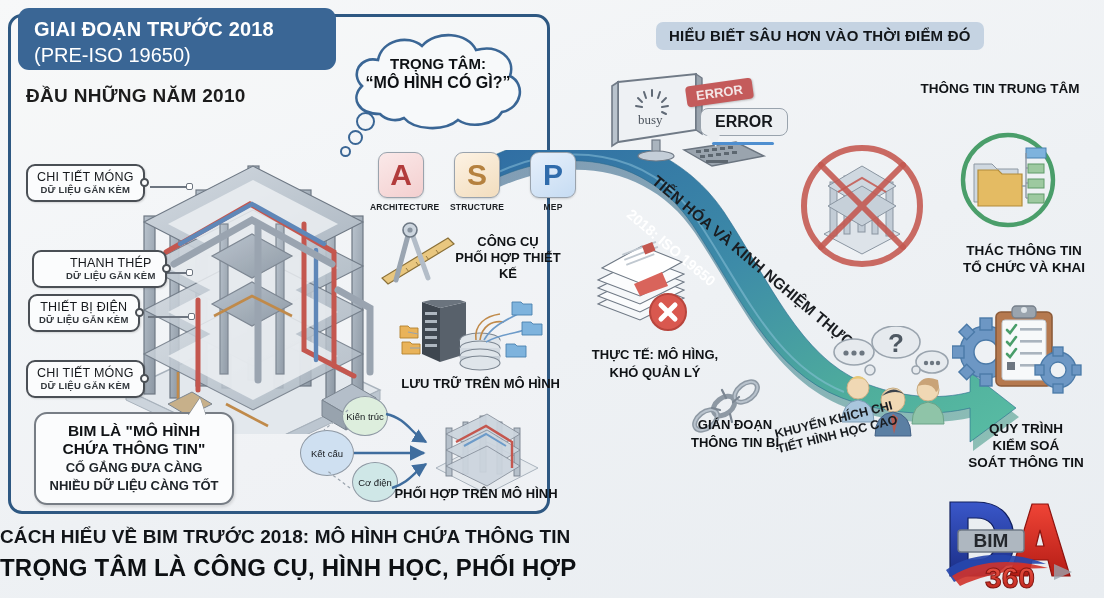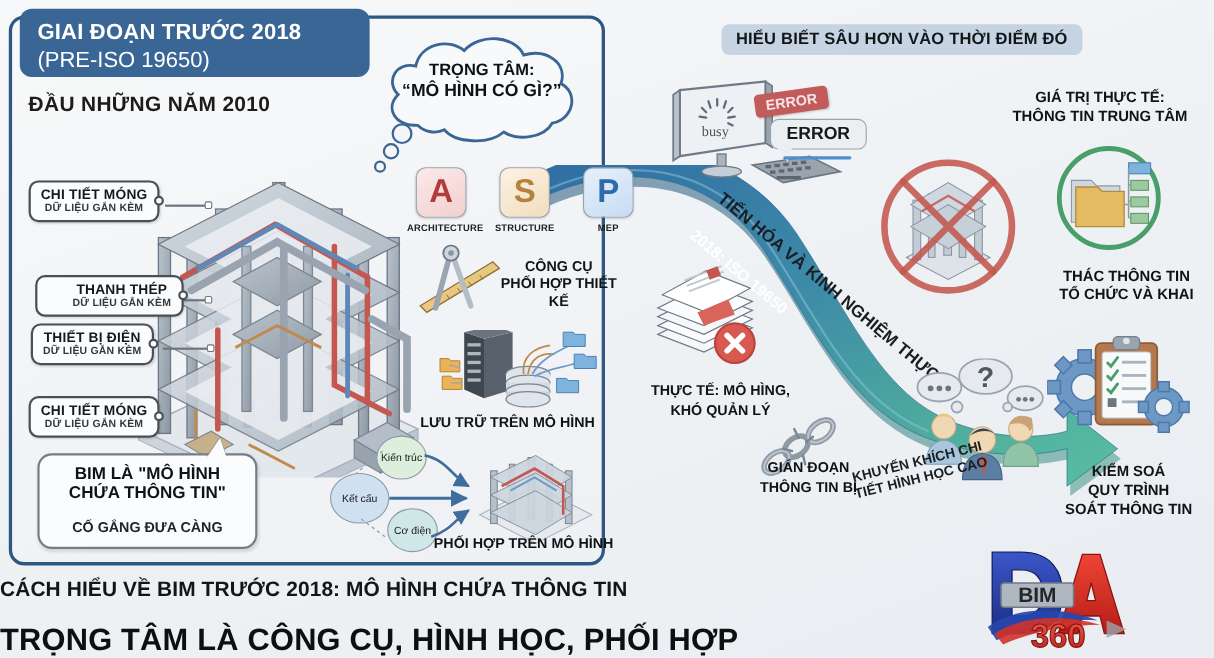--- a/index.html
+++ b/index.html
@@ -49,21 +49,21 @@
   .pill {
     position: absolute;
     background: #fbfcfd;
     border: 2px solid #4a4f55;
     border-radius: 9px;
     padding: 4px 9px 5px 9px;
     text-align: center;
     z-index: 7;
     box-shadow: 1px 1px 2px rgba(0,0,0,.13);
   }
-  .pill .t1 { font-size: 12.5px; font-weight: bold; color: #15181c; letter-spacing:.2px; white-space: nowrap; }
+  .pill .t1 { font-size: 12.5px; font-weight: normal; color: #15181c; letter-spacing:.2px; white-space: nowrap; }
   .pill .t2 { font-size: 9.5px; font-weight: bold; color: #33383d; letter-spacing:.2px; white-space: nowrap; }
   .pill .notch {
     position: absolute; right: -6px; top: 50%; margin-top: -5px;
     width: 9px; height: 9px; border: 2px solid #4a4f55; border-radius: 50%;
     background: #fbfcfd;
   }
   .leader { position: absolute; height: 1.6px; background: #6d7580; z-index: 5; }
   .leader-dot {
     position: absolute; width: 7px; height: 7px; background: #ffffff;
     border: 1.5px solid #6d7580; border-radius: 2px; z-index: 5;
@@ -75,21 +75,21 @@
     width: 200px;
     background: #fbfcfd;
     border: 2px solid #777d85;
     border-radius: 13px;
     padding: 8px 8px 9px 8px;
     text-align: center;
     z-index: 8;
     box-shadow: 1px 2px 3px rgba(0,0,0,.12);
   }
   .bim-bubble .b1 { font-size: 15.5px; font-weight: bold; color: #101316; line-height: 18px; }
-  .bim-bubble .b2 { font-size: 13px; font-weight: bold; color: #20252a; line-height: 16px; margin-top: 14px;}
+  .bim-bubble .b2 { font-size: 13px; font-weight: bold; color: #20252a; line-height: 16px; margin-top: 2px;}
   .bim-tail {
     position: absolute; left: 188px; top: 398px;
     width: 0; height: 0;
     border-left: 12px solid transparent;
     border-right: 6px solid transparent;
     border-bottom: 18px solid #fbfcfd;
     filter: drop-shadow(0 -1px 0 #777d85);
     z-index: 9;
   }
 
@@ -123,21 +123,21 @@
   .asp-lbl { font-size: 8.5px; font-weight: bold; color: #1b1e22; margin-top: 4px; letter-spacing: .2px; }
 
   
   .tool-block { position: absolute; left: 380px; top: 222px; width: 180px; z-index: 7; }
   .tool-txt {
     position: absolute; left: 72px; top: 12px; width: 112px;
     font-size: 13px; font-weight: bold; color: #101316; line-height: 16px; text-align:center;
   }
 
   
-  .store-block { position: absolute; left: 382px; top: 300px; width: 178px; z-index: 7; text-align: left;}
+  .store-block { position: absolute; left: 382px; top: 300px; width: 178px; z-index: 7; text-align: right;}
   .store-lbl { font-size: 13px; font-weight: bold; color: #101316; margin-top: 2px;}
 
   
   .coord { position: absolute; left: 298px; top: 396px; width: 262px; height: 112px; z-index: 7;}
   .cnode {
     position: absolute; border-radius: 50%;
     display: flex; align-items: center; justify-content: center;
     font-size: 9.5px; color: #16191d; font-weight: normal;
     border: 1.4px solid #8e98a3;
   }
@@ -182,24 +182,24 @@
 
   
   .r-item { position: absolute; z-index: 7; text-align: center; }
   .r-lbl { font-size: 13.5px; font-weight: bold; color: #101316; line-height: 17px; }
 
   
   .cap {
     position: absolute; left: 0; top: 526px; width: 1104px; z-index: 9;
   }
   .cap1 { font-size: 19px; font-weight: bold; color: #121519; letter-spacing: .1px;}
-  .cap2 { font-size: 28px; font-weight: bold; color: #0d1013; letter-spacing: .2px; margin-top: 18px;}
-
-  
-  .logo { position: absolute; left: 888px; top: 498px; width: 150px; height: 96px; z-index: 10;}
+  .cap2 { font-size: 24px; font-weight: bold; color: #0d1013; letter-spacing: .2px; margin-top: 6px;}
+
+  
+  .logo { position: absolute; left: 936px; top: 498px; width: 150px; height: 96px; z-index: 10;}
 </style>
 </head>
 <body>
 
 <div id="stage">
 
   <div class="left-panel"></div>
 
   <div class="title-chip">
     <div class="l1">GIAI ĐOẠN TRƯỚC 2018</div>
@@ -315,20 +315,21 @@
     <div class="t1">CHI TIẾT MÓNG</div>
     <div class="t2">DỮ LIỆU GẮN KÈM</div>
     <div class="notch"></div>
   </div>
 
   <div class="bim-tail"></div>
   <div class="bim-bubble">
     <div class="b1">BIM LÀ "MÔ HÌNH</div>
     <div class="b1">CHỨA THÔNG TIN"</div>
     <div class="b2">CỐ GẮNG ĐƯA CÀNG</div>
+    <div class="b2">NHIỀU DỮ LIỆU CÀNG TỐT</div>
   </div>
 
   <div class="bub-s" style="left:340px; top:146px; width:11px; height:11px;"></div>
   <div class="bub-s" style="left:348px; top:130px; width:15px; height:15px;"></div>
   <div class="bub-s" style="left:356px; top:112px; width:19px; height:19px;"></div>
   <div class="cloud">
     <svg viewBox="0 0 188 106">
       <path d="M36 86 C14 86 6 70 18 58 C6 46 16 28 34 32 C38 12 64 6 78 18 C92 2 124 4 132 22
                C154 16 172 30 166 48 C182 56 178 80 158 84 C150 98 126 100 114 92
                C100 104 70 102 60 90 C52 94 42 92 36 86 Z" fill="#f7f9fa" stroke="#3a6695" stroke-width="2.6"></path>
@@ -638,21 +639,20 @@
       <path d="M44 54 L68 40 L92 54"></path>
     </g>
     <circle cx="68" cy="68" r="58" fill="none" stroke="#c4574f" stroke-width="6" opacity="0.88"></circle>
     <g stroke="#c4574f" stroke-width="6" stroke-linecap="round" opacity="0.88">
       <line x1="27" y1="27" x2="109" y2="109"></line>
       <line x1="109" y1="27" x2="27" y2="109"></line>
     </g>
   </svg>
 
   <div class="r-item" style="left:900px; top:80px; width:200px;">
-    <div class="r-lbl">GIÁ TRỊ THỰC TẾ:</div>
     <div class="r-lbl">THÔNG TIN TRUNG TÂM</div>
   </div>
 
   <svg style="position:absolute;left:952px;top:128px;width:112px;height:110px;z-index:6;" viewBox="0 0 112 110">
     <circle cx="56" cy="52" r="45" fill="none" stroke="#4a9e6a" stroke-width="4.4"></circle>
     <polygon points="22,36 40,36 45,41 66,41 66,74 22,74" fill="#cfd8e0" stroke="#8e98a3" stroke-width="1"></polygon>
     <polygon points="26,42 46,42 50,46 70,46 70,78 26,78" fill="#e4bb63" stroke="#b28c3a" stroke-width="1.2"></polygon>
     <g fill="#9dc9a0" stroke="#5f9a68" stroke-width="1">
       <rect x="76" y="36" width="16" height="9"></rect>
       <rect x="76" y="51" width="16" height="9"></rect>
@@ -708,22 +708,22 @@
       <g>
         <rect x="101" y="47" width="10" height="9"></rect>
           <rect x="101" y="84" width="10" height="9"></rect>
         <rect x="83" y="65" width="9" height="10"></rect>
           <rect x="120" y="65" width="9" height="10"></rect>
       </g>
     </g>
     <circle cx="106" cy="70" r="8" fill="#eef1f4" stroke="#4b7aa8" stroke-width="1.3"></circle>
   </svg>
   <div class="r-item" style="left:948px; top:420px; width:156px;">
+    <div class="r-lbl">QUY TRÌNH</div>
     <div class="r-lbl">KIỂM SOÁ</div>
-    <div class="r-lbl">QUY TRÌNH</div>
     <div class="r-lbl">SOÁT THÔNG TIN</div>
   </div>
 
   <div class="cap">
     <div class="cap1">CÁCH HIỂU VỀ BIM TRƯỚC 2018: MÔ HÌNH CHỨA THÔNG TIN</div>
     <div class="cap2">TRỌNG TÂM LÀ CÔNG CỤ, HÌNH HỌC, PHỐI HỢP</div>
   </div>
 
   <div class="logo">
     <svg viewBox="0 0 150 96" width="150" height="96">

